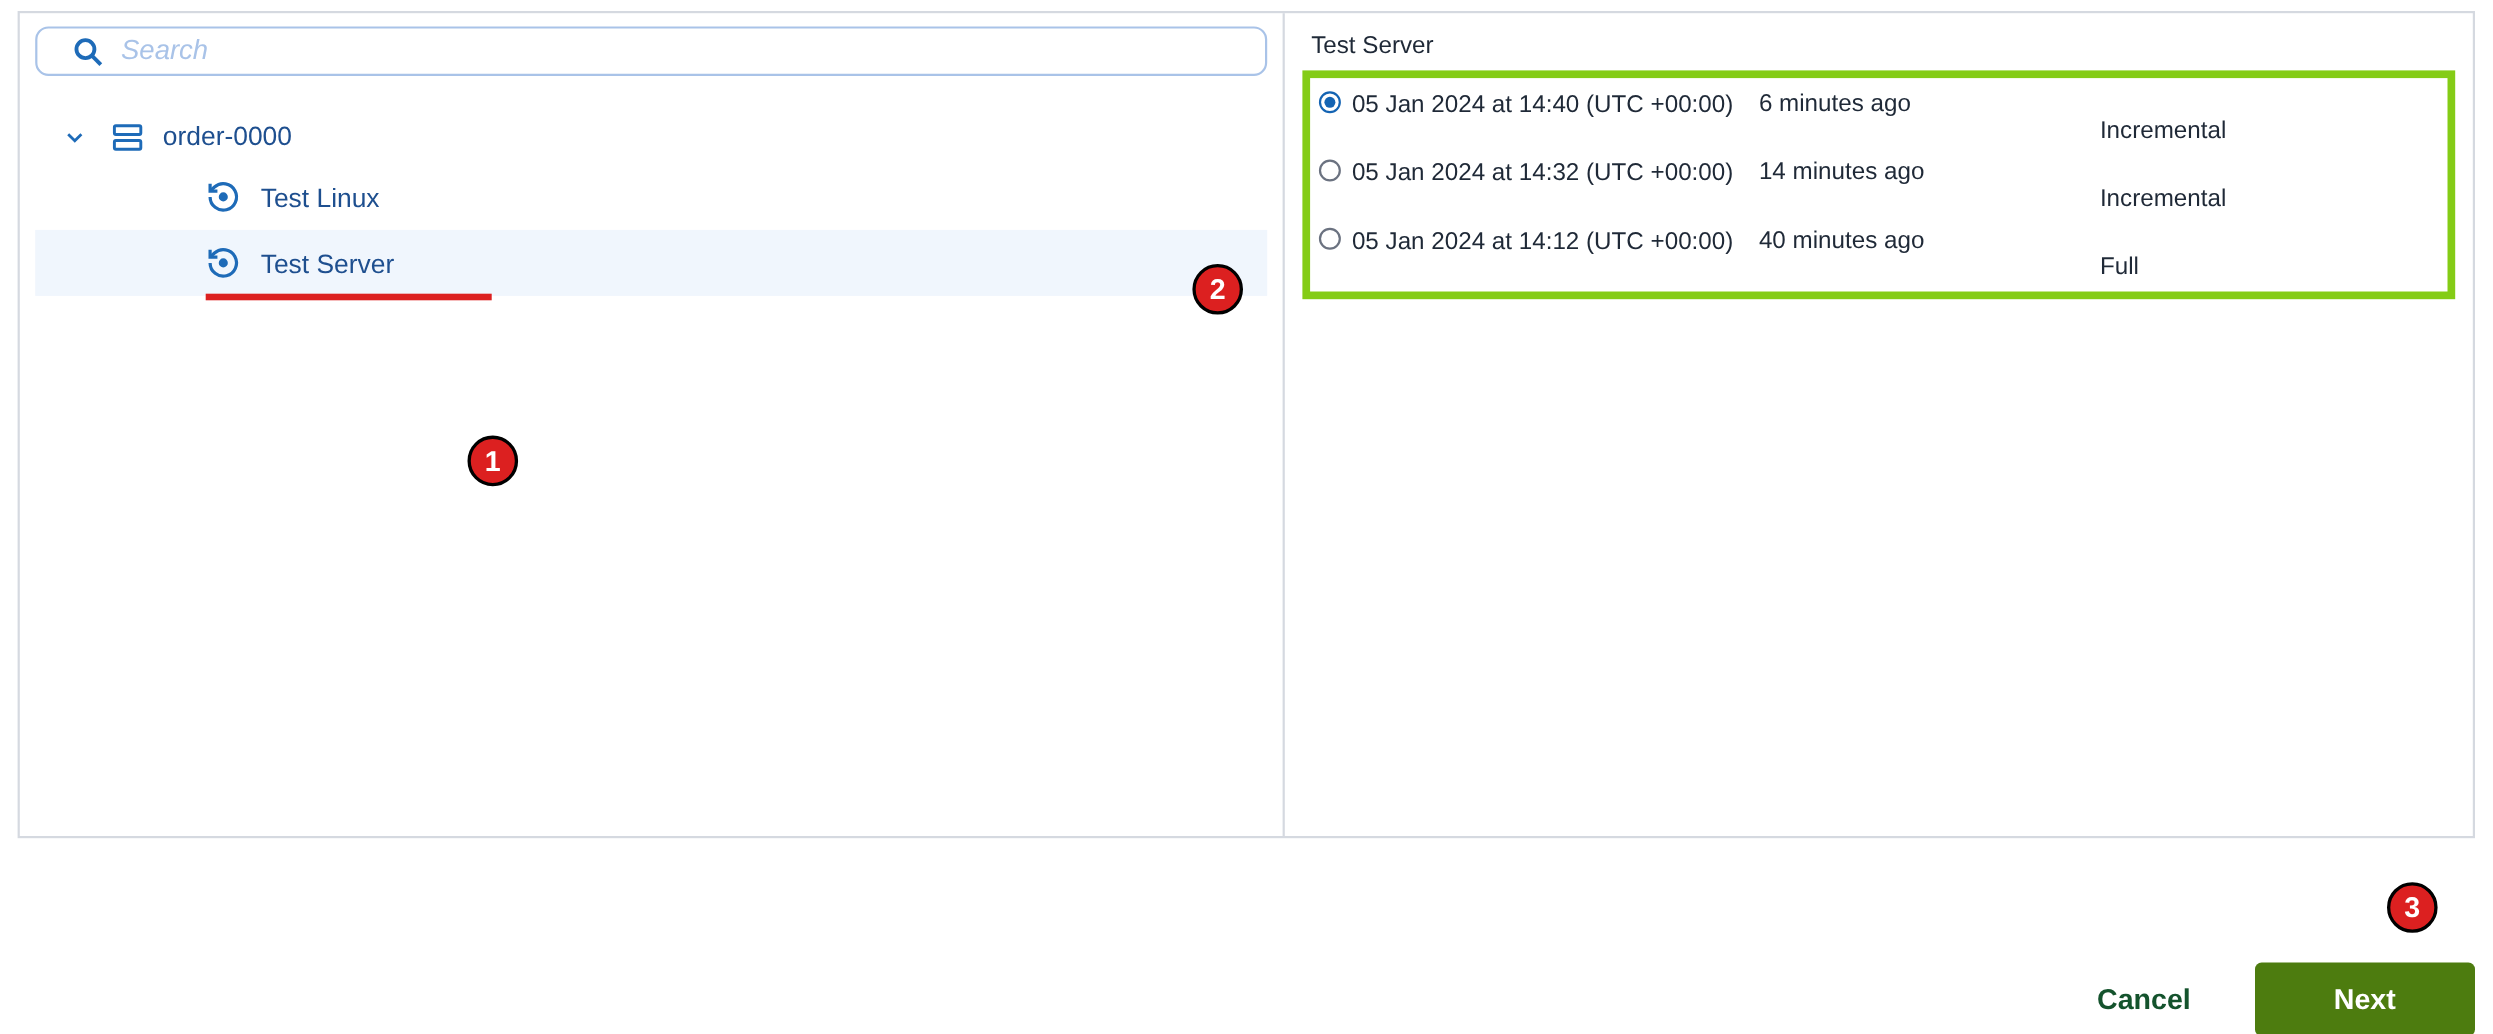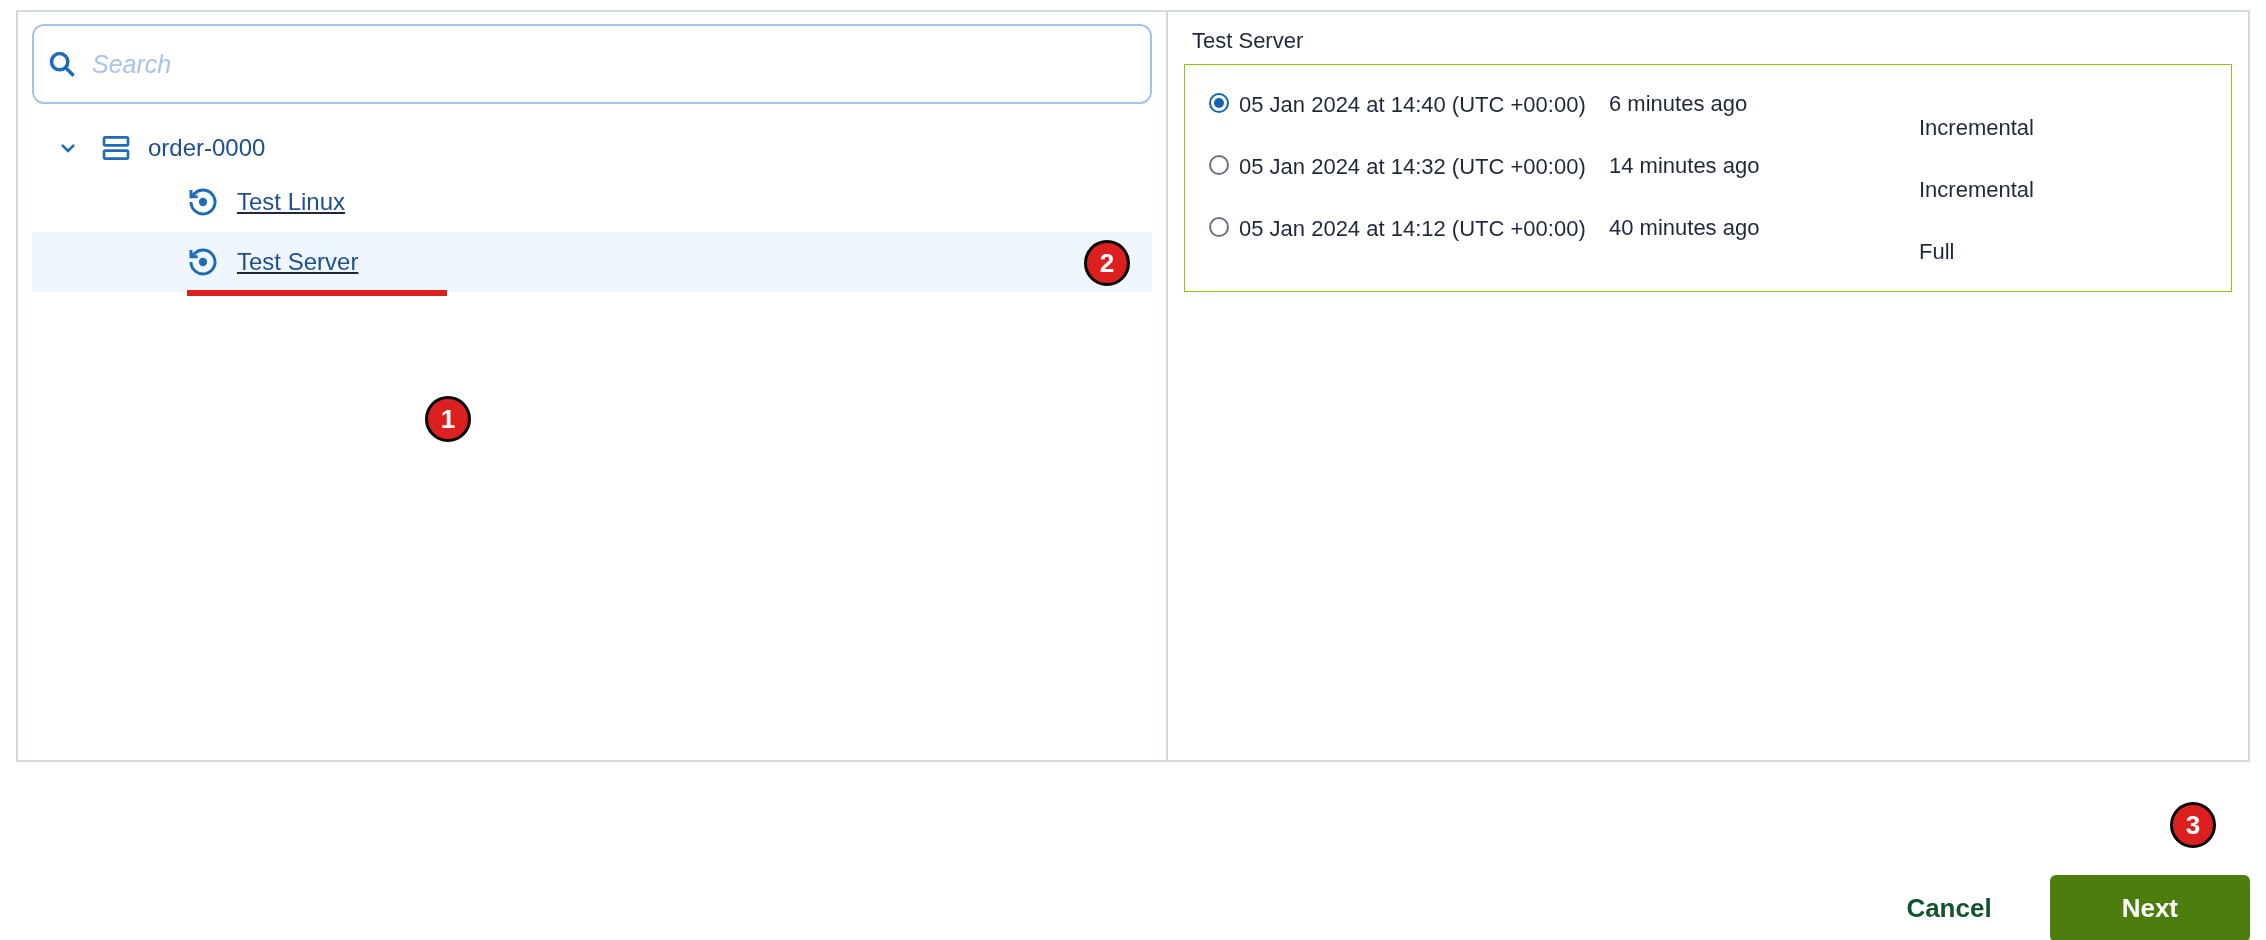--- a/index.html
+++ b/index.html
@@ -48,23 +48,23 @@
       width: 1150px;
       border-right: 2px solid #d5d9e0;
       padding: 12px 14px;
       position: relative;
     }
     .search-box {
       display: flex;
       align-items: center;
       border: 2px solid #a9c3e8;
       border-radius: 12px;
-      padding: 8px 14px;
-      height: 80px;
-      margin-bottom: 12px;
+      padding: 8px 32px;
+      height: 45px;
+      margin-bottom: 24px;
     }
     .search-box input {
       border: none;
       outline: none;
       font-size: 25px;
       font-style: italic;
       color: #a9c3e8;
       margin-left: 16px;
       flex: 1;
     }
@@ -103,25 +103,24 @@
       align-items: center;
       justify-content: center;
       margin-right: 16px;
     }
     .group-label {
       color: #1e4f8f;
       font-size: 24px;
     }
     .tree-item {
       display: flex;
-      align-items: center;
+      align-items: flex-end;
       padding: 14px 24px 14px 155px;
       cursor: pointer;
       position: relative;
-      text-decoration: underline;
     }
     .tree-item.selected {
       background: #f0f6fd;
     }
     .restore-icon {
       width: 32px;
       height: 32px;
       display: flex;
       align-items: center;
       justify-content: center;
@@ -144,22 +143,22 @@
       padding: 16px 16px;
       position: relative;
     }
     .panel-title {
       font-size: 22px;
       color: #1f2937;
       margin-bottom: 10px;
       padding-left: 8px;
     }
     .backup-list {
-      border: 1px solid #84cc16;
-      padding: 20px;
+      border: 7px solid #84cc16;
+      padding: 4px;
     }
     .backup-row {
       display: flex;
       align-items: flex-start;
       padding: 6px 4px;
     }
     .radio-wrap {
       width: 30px;
       padding-top: 2px;
     }

